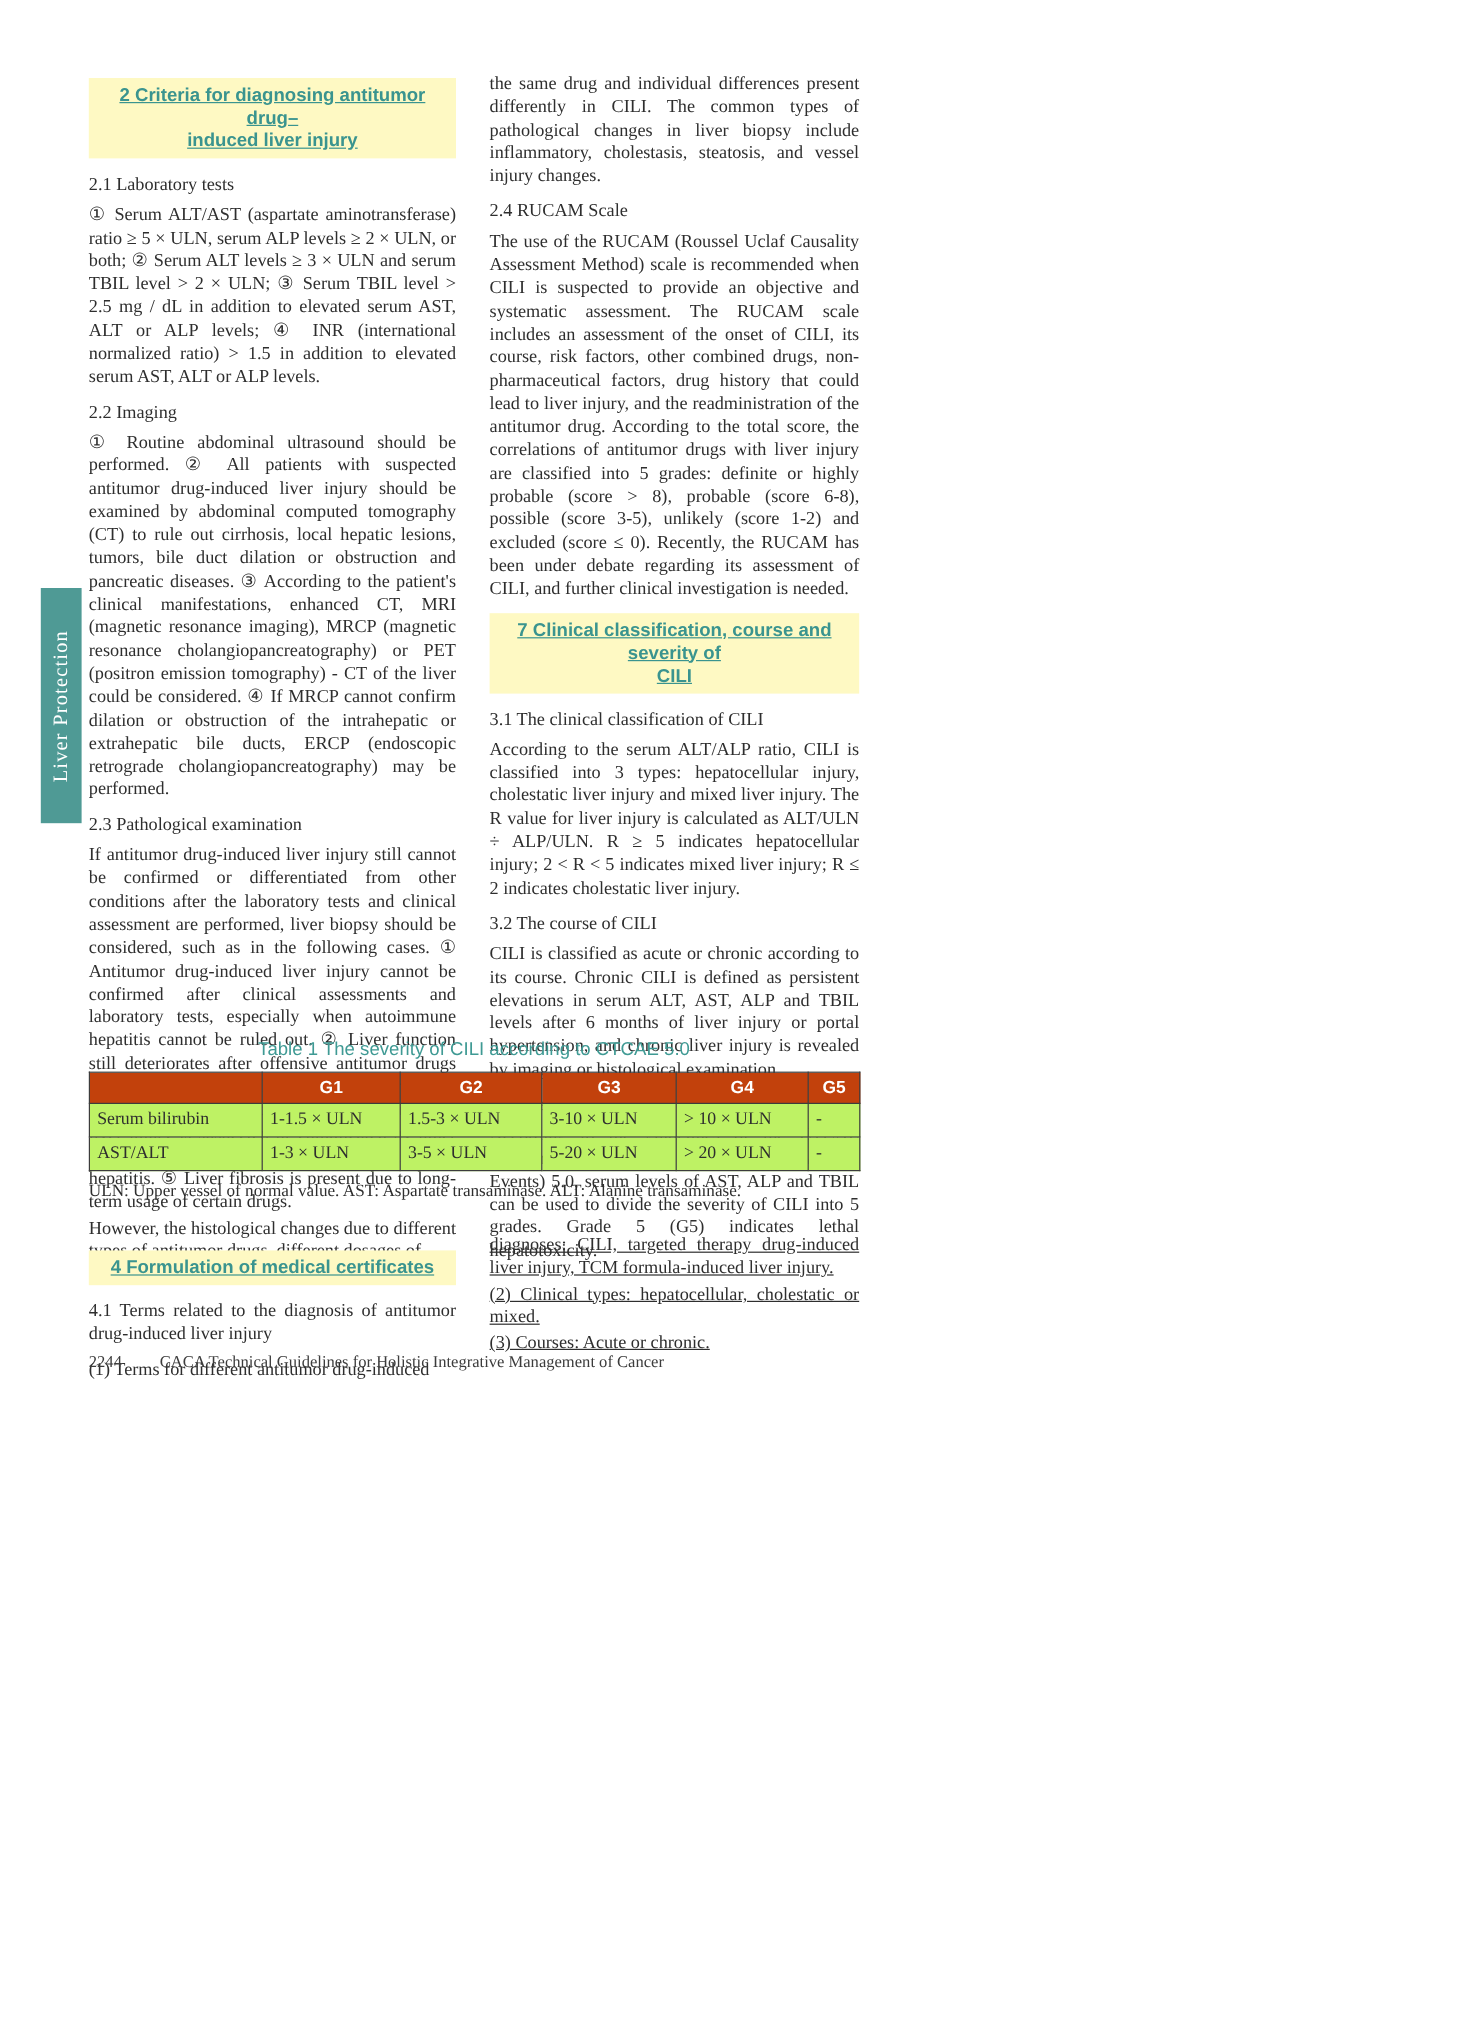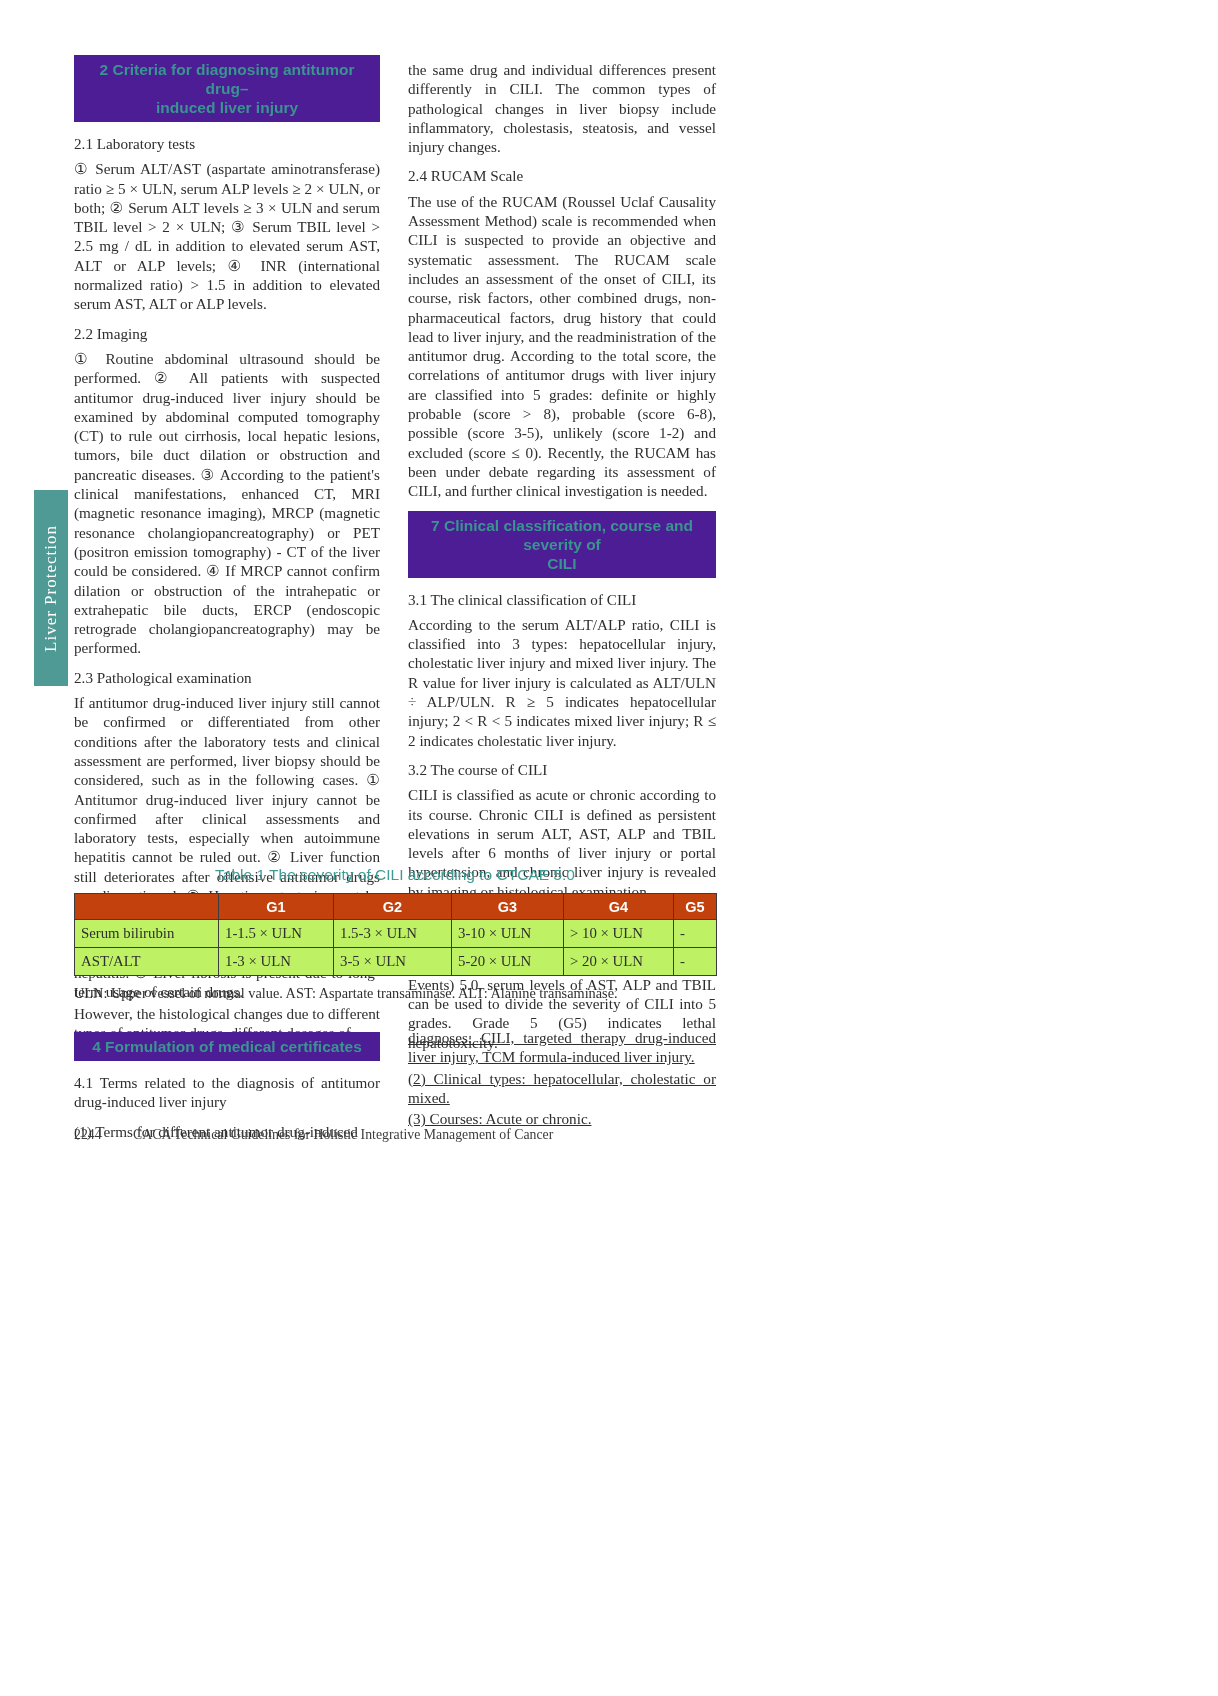--- a/index.html
+++ b/index.html
@@ -16,24 +16,24 @@
     writing-mode:vertical-rl;transform:rotate(180deg);
     color:#ffffff;font-size:17px;letter-spacing:1px;
     font-family:"Liberation Serif","DejaVu Serif",serif;
   }
   .col{position:absolute;font-size:15.2px;line-height:19.3px;text-align:justify;}
   .col-left-top{left:74px;top:55px;width:306px;}
   .col-right-top{left:408px;top:60px;width:308px;}
   .col-left-bottom{left:74px;top:1032px;width:306px;}
   .col-right-bottom{left:408px;top:1028px;width:308px;text-decoration:underline;}
   .sec-box{
-    background:#4c1d95;color:#3a948f;text-align:center;
+    background:#fef9c3;color:#3a948f;text-align:center;
     font-family:"Liberation Sans","DejaVu Sans",sans-serif;
     font-weight:bold;font-size:15.5px;line-height:19px;
-    padding:5px 6px;margin:0 0 12px 0;white-space:pre-line;
+    padding:5px 6px;margin:10px 0 12px 0;white-space:pre-line;text-decoration:underline;
   }
   .sub{margin:10px 0 6px 0;text-align:left;}
   .para{margin:0 0 2px 0;}
   .para.cont{margin-top:0;}
   
   .table-block{position:absolute;left:74px;top:866px;width:642px;}
   .tbl-caption{
     text-align:center;color:#3f9a94;
     font-family:"Liberation Sans","DejaVu Sans",sans-serif;
     font-size:15.5px;margin:0 0 9px 0;

